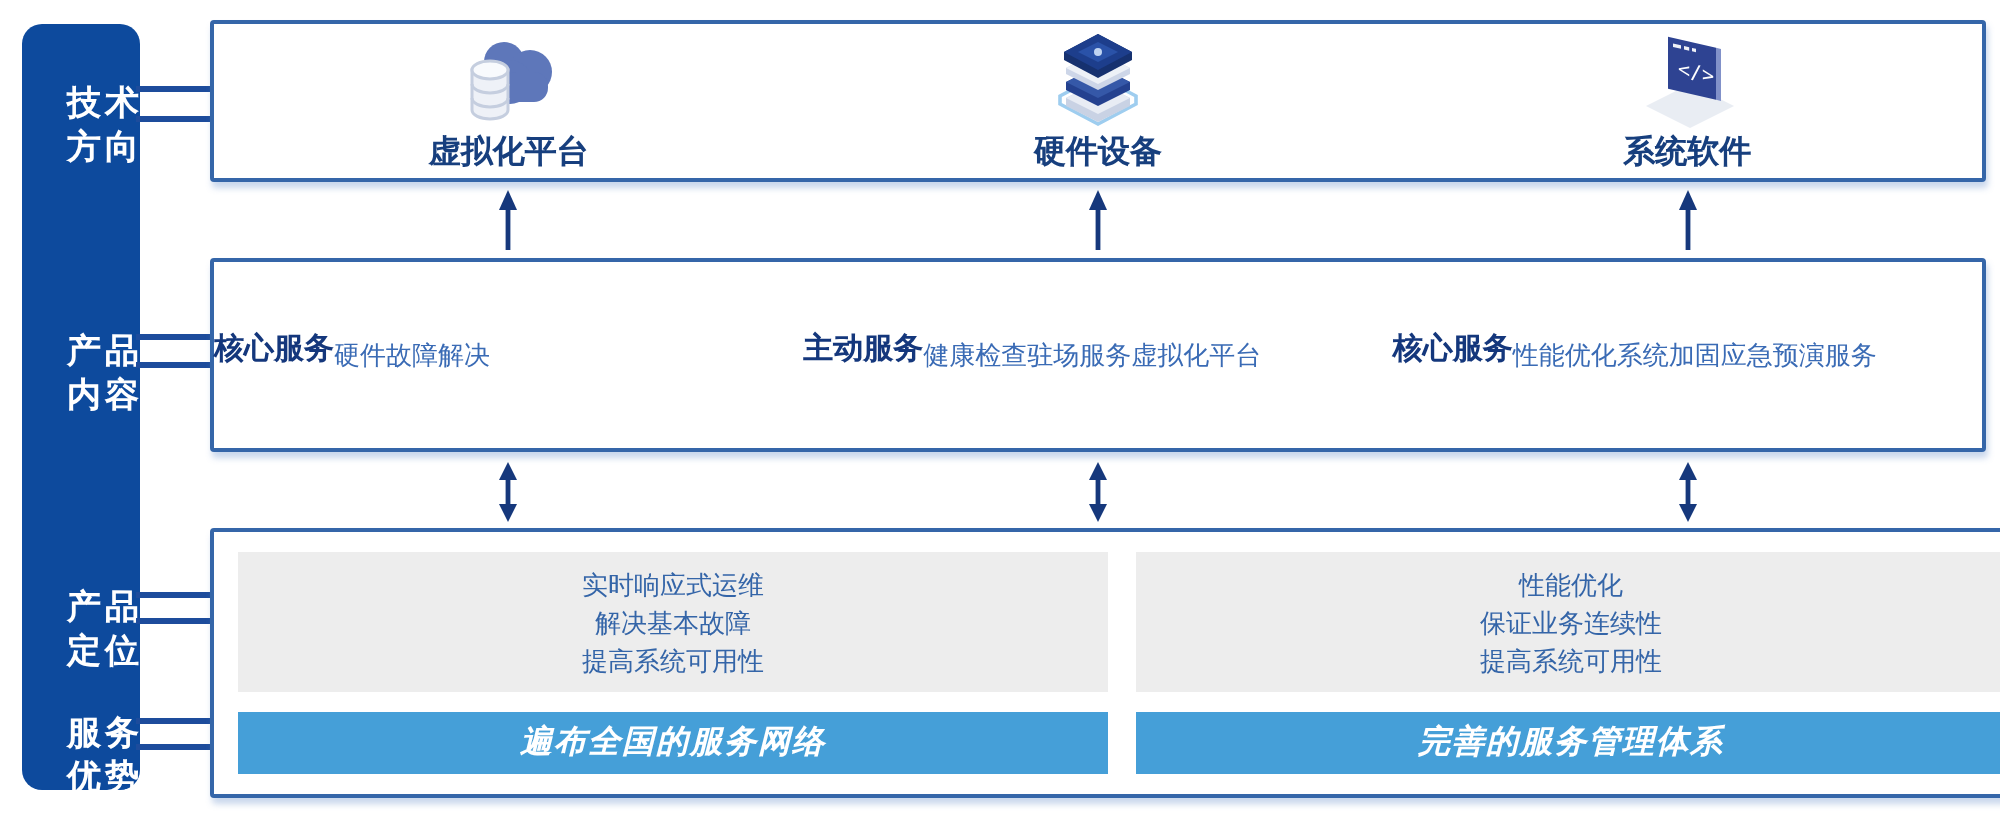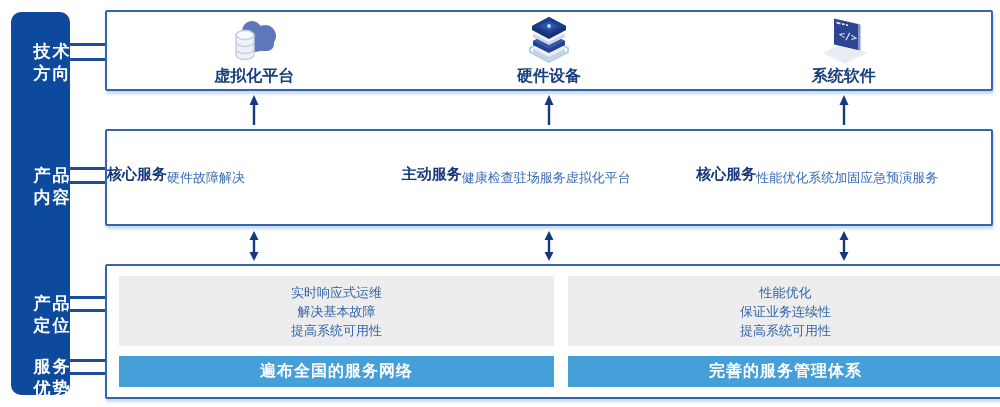--- a/index.html
+++ b/index.html
@@ -56,21 +56,21 @@
   
   .bcol{flex:1;display:flex;flex-direction:column;border-radius:31px;}
   .bpanel{
     flex:1;background:var(--panel-bg);display:flex;flex-direction:column;
     align-items:center;justify-content:center;
   }
   .bline{font-size:13px;color:var(--panel-text);line-height:19px;text-align:center;}
   .bbar{
     height:31px;margin-top:10px;background:var(--bar-bg);
     display:flex;align-items:center;justify-content:center;
-    color:#ffffff;font-weight:bold;font-size:16px;letter-spacing:1px;
+    color:#ffffff;font-weight:bold;font-size:16px;letter-spacing:1px;font-style:italic;
   }
   
   .arrow{position:absolute;width:12px;height:30px;}
   .arrows-up .a1{left:248px;top:95px;}
   .arrows-up .a2{left:543px;top:95px;}
   .arrows-up .a3{left:838px;top:95px;}
   .arrows-dbl .a1{left:248px;top:231px;}
   .arrows-dbl .a2{left:543px;top:231px;}
   .arrows-dbl .a3{left:838px;top:231px;}
 </style>

